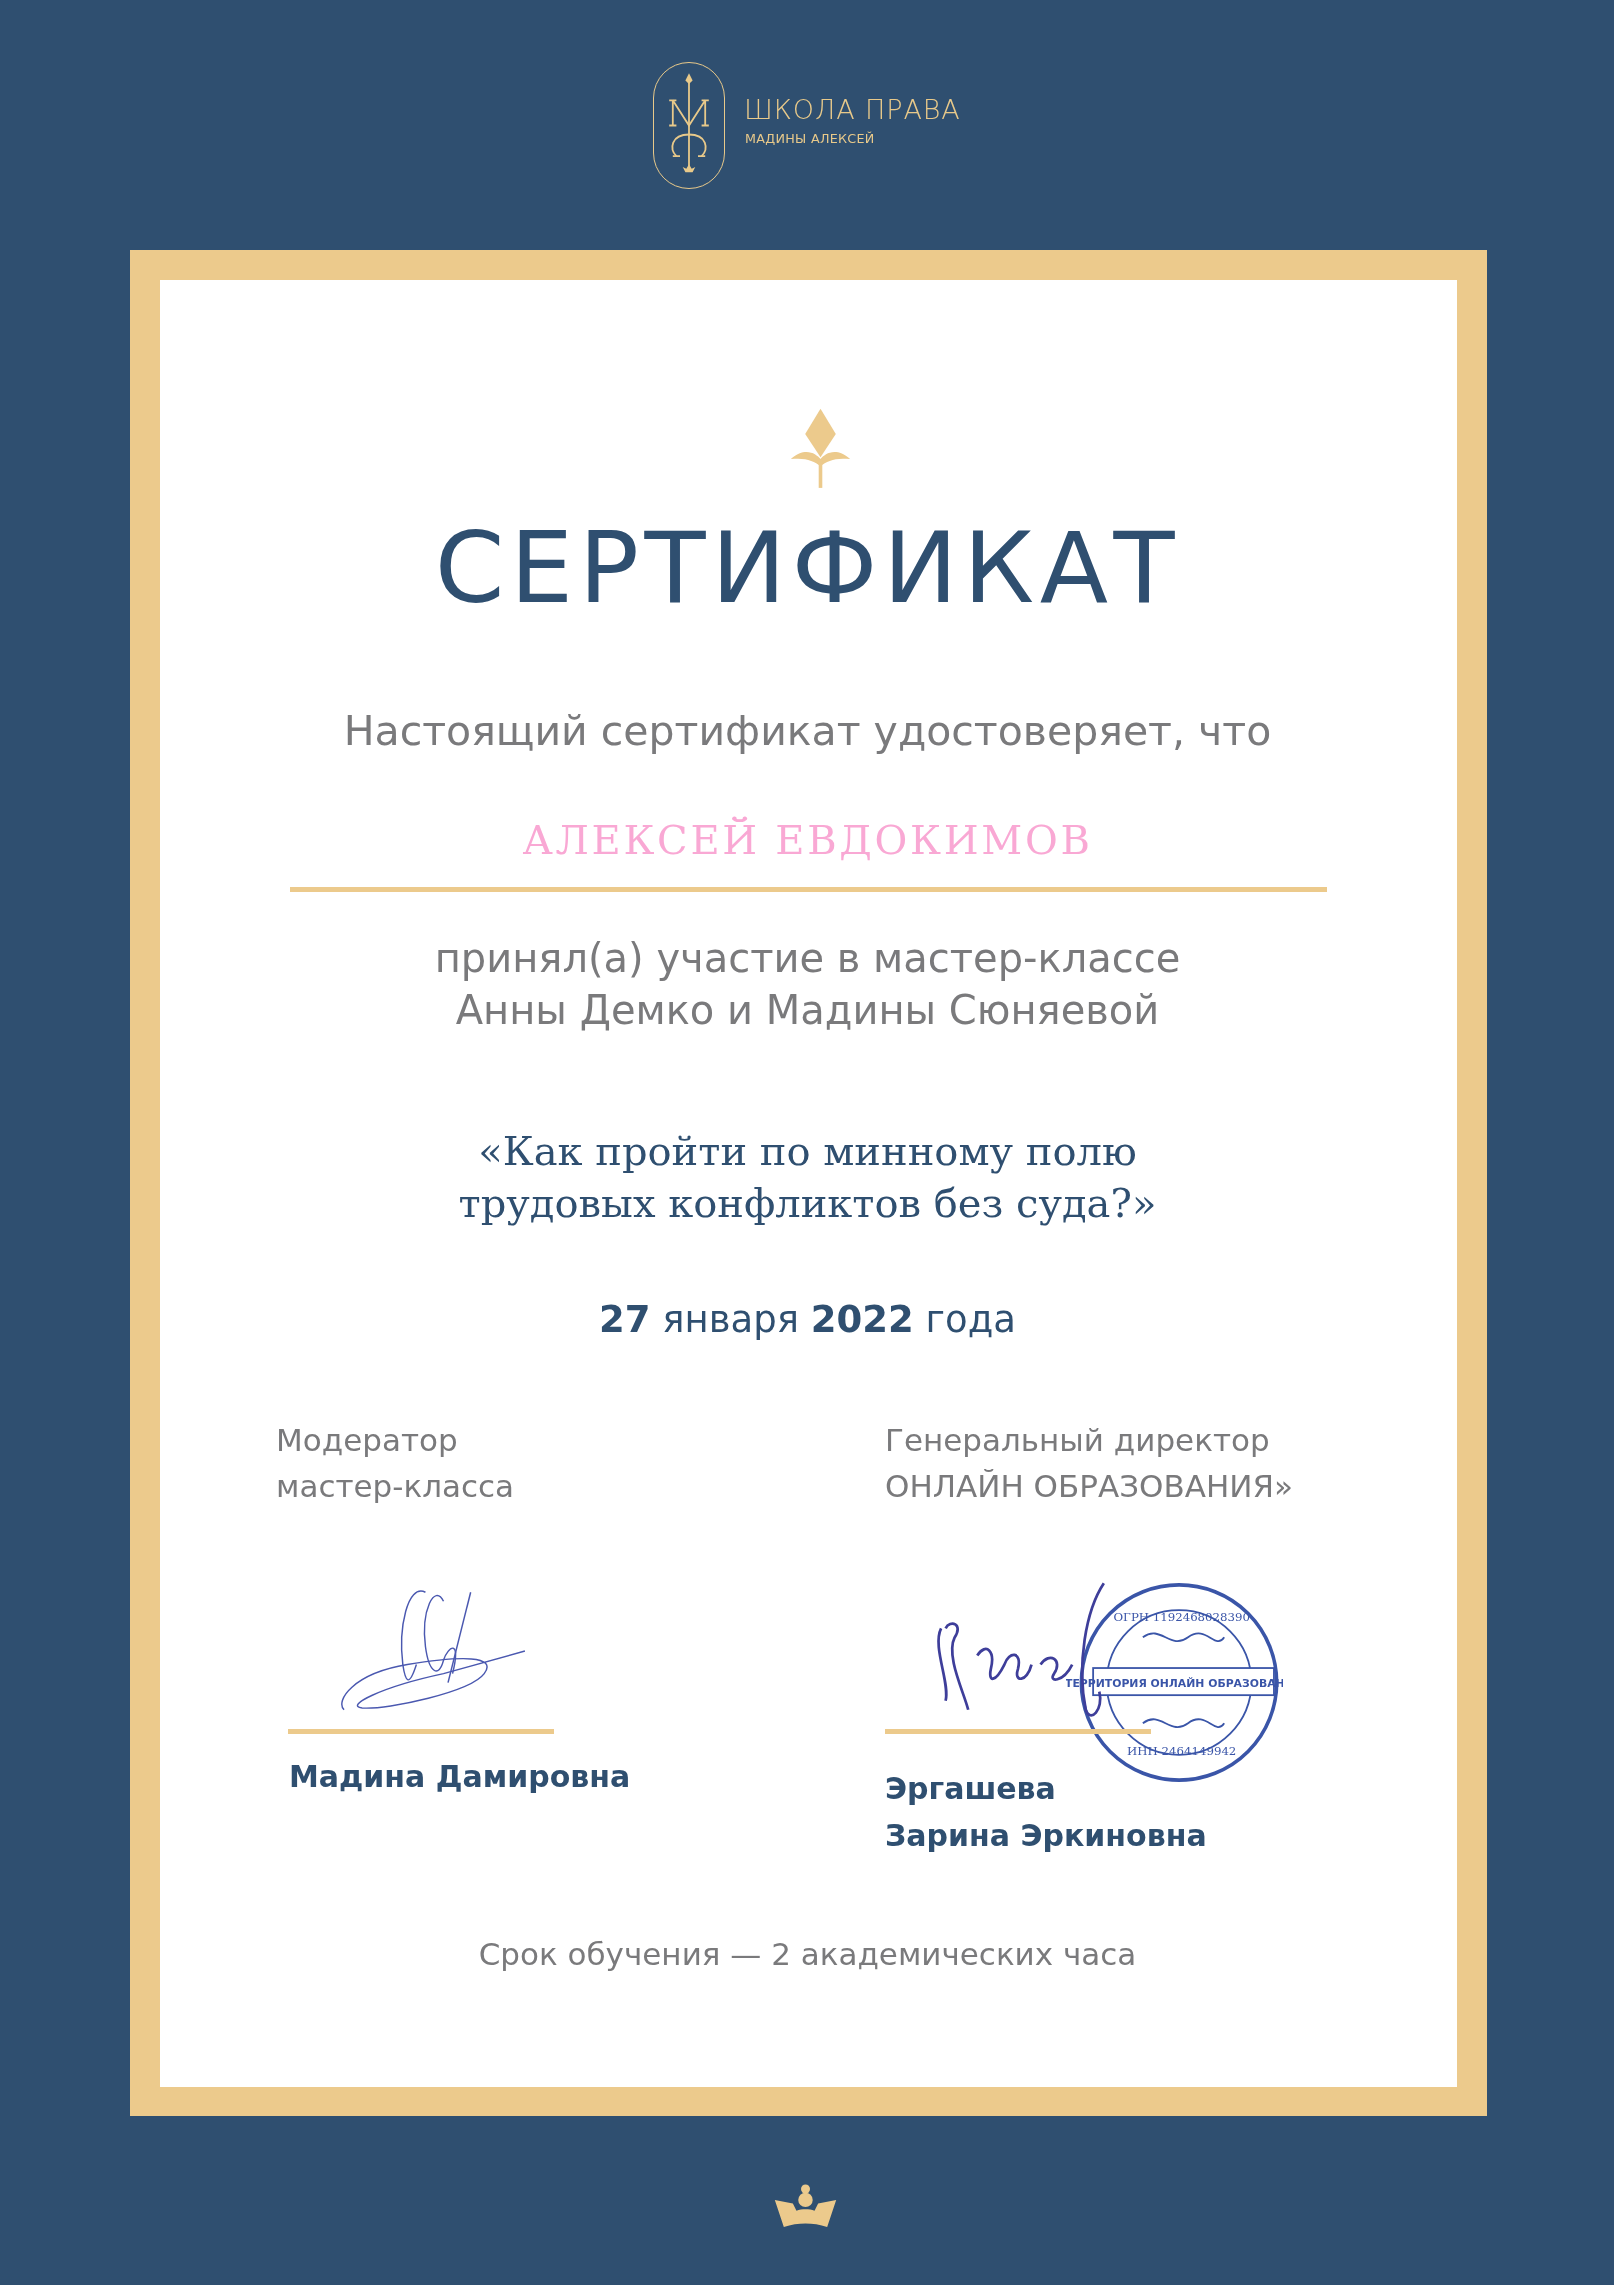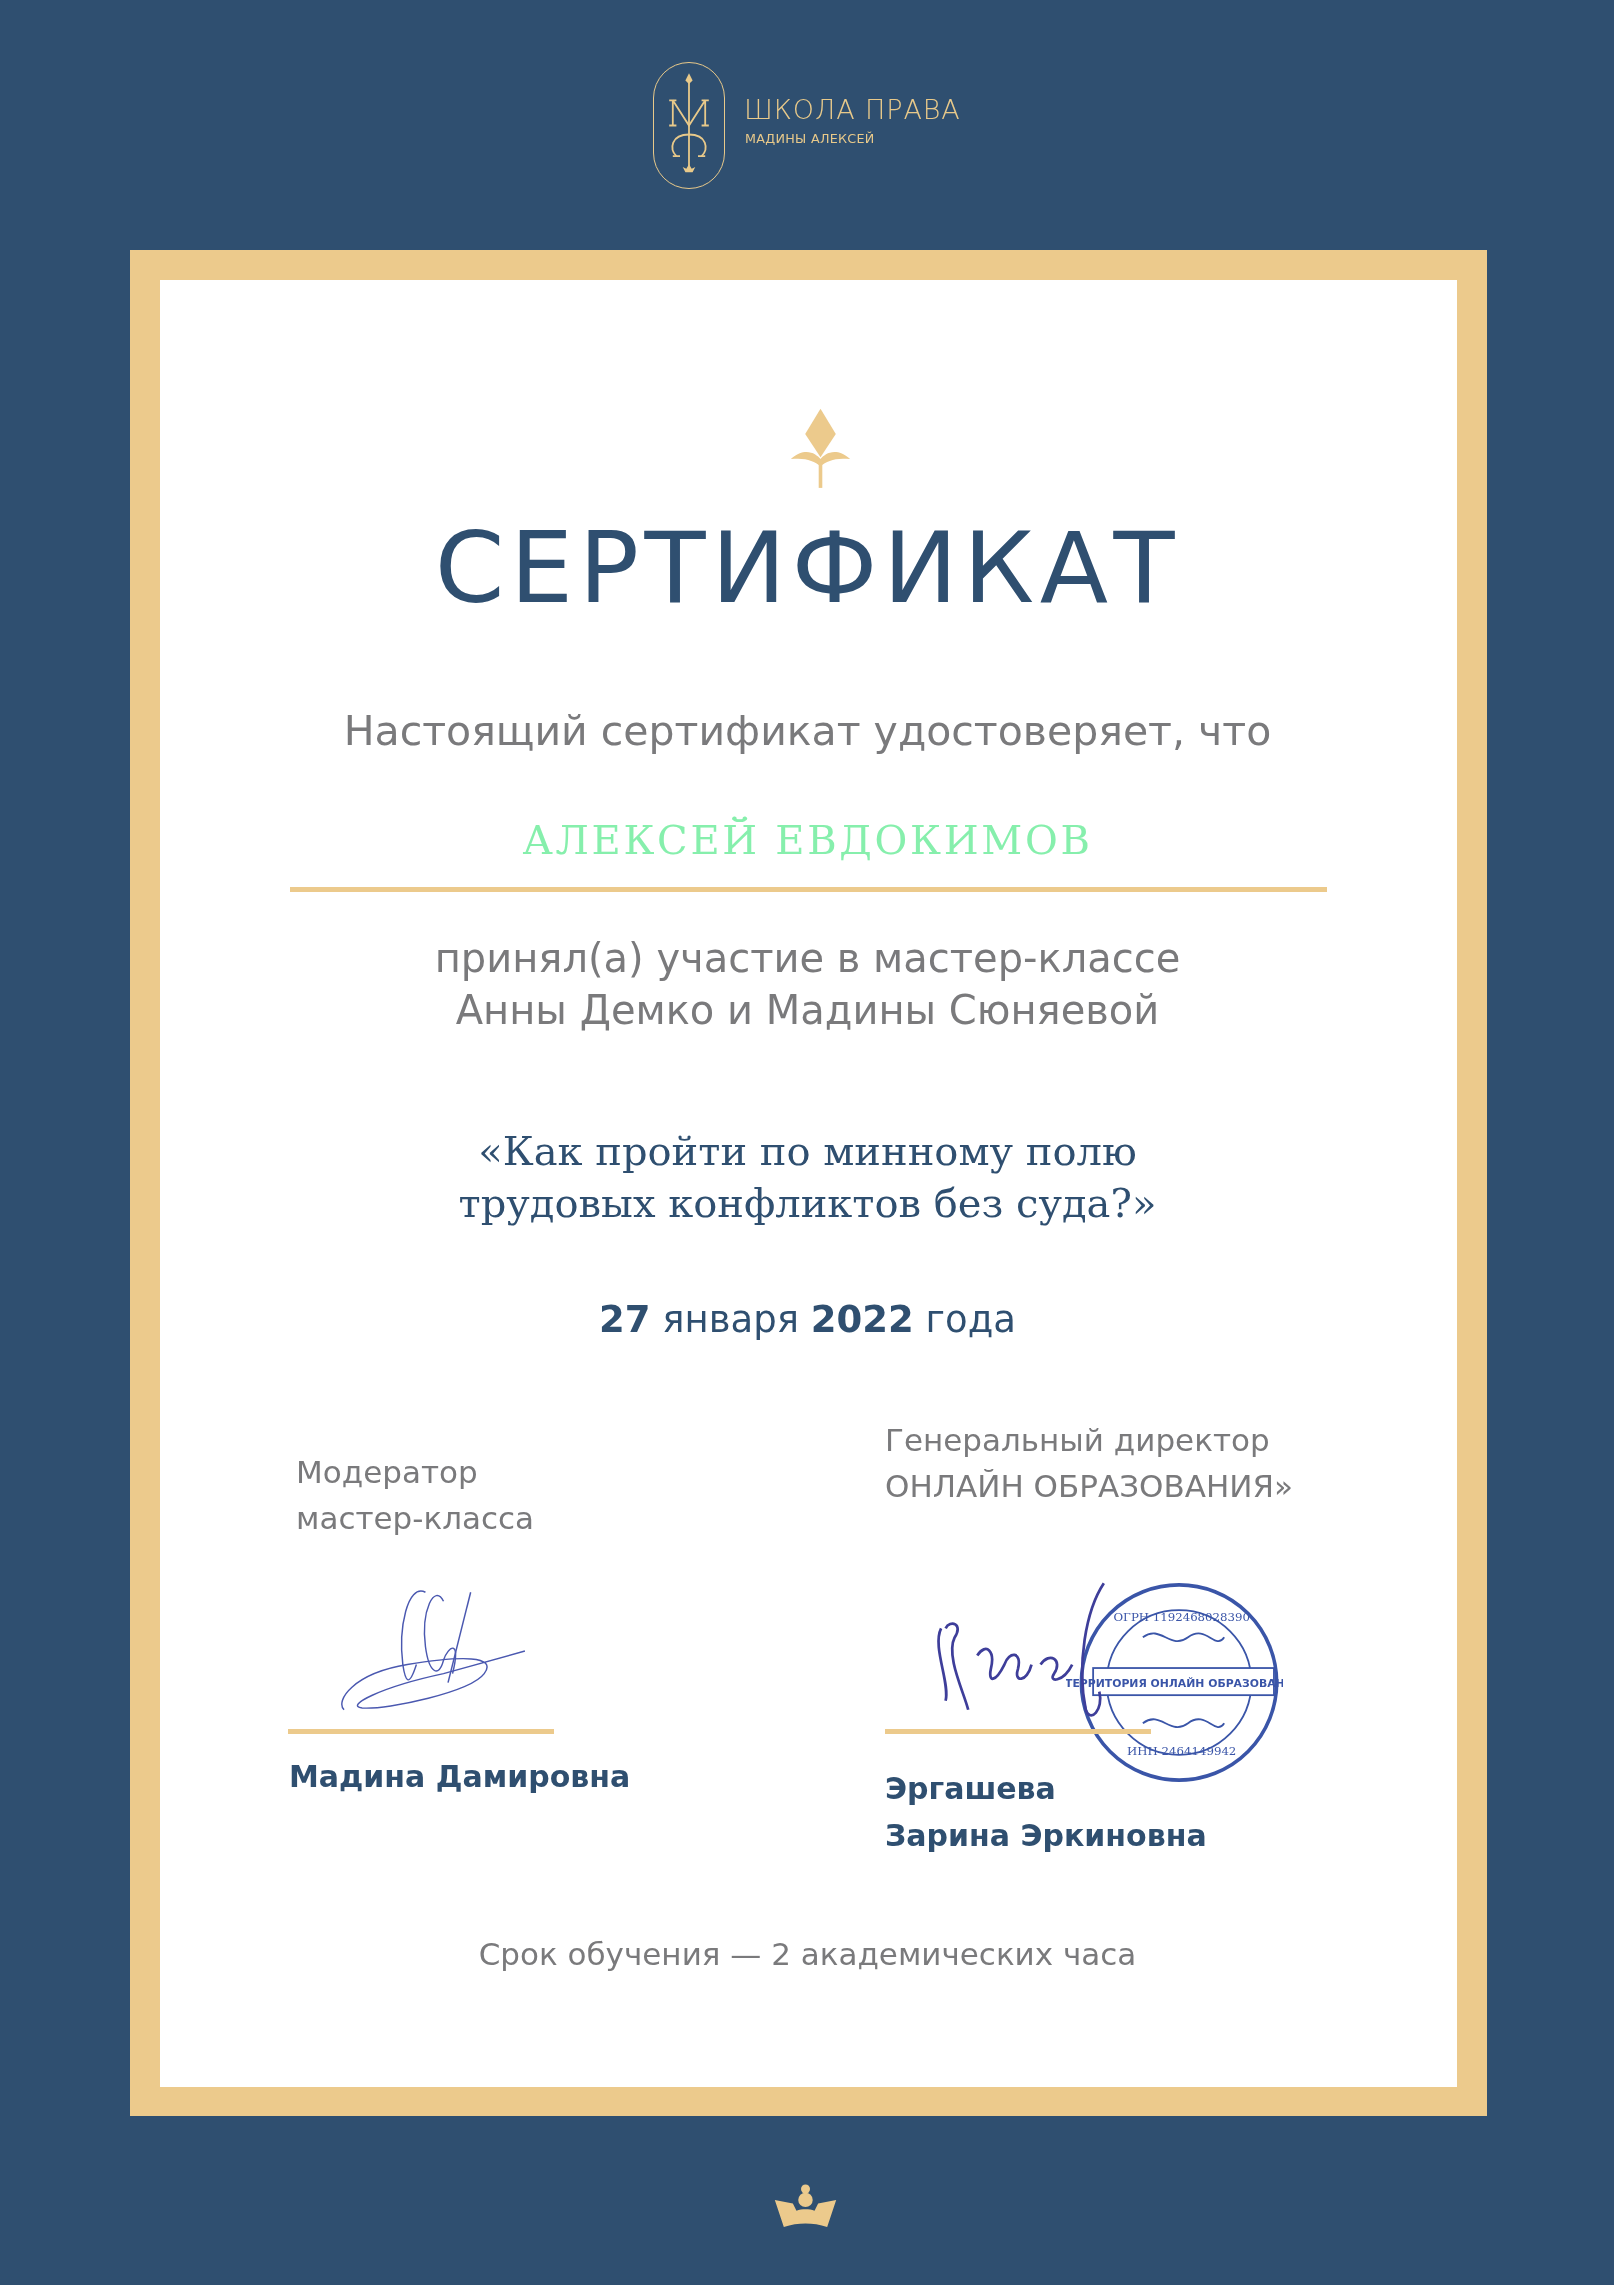--- a/index.html
+++ b/index.html
@@ -48,21 +48,21 @@
     left: 0; width: 1615px; text-align: center; white-space: nowrap;
   }
   .subtitle {
     top: 707px;
     font-family: "DejaVu Sans", sans-serif;
     font-size: 41px; color: #7a7a7c;
   }
   .recipient {
     top: 817px;
     font-family: "DejaVu Serif", serif;
-    font-size: 40px; letter-spacing: 2.7px; color: #86efac;
+    font-size: 40px; letter-spacing: 2.7px; color: #f9a8d4;
   }
   .name-line { left: 290px; top: 887px; width: 1037px; height: 5.4px; background: #ecca8c; }
 
   .participation {
     top: 932px;
     font-family: "DejaVu Sans", sans-serif;
     font-size: 40px; line-height: 52px; color: #7a7a7c;
   }
   .topic {
     top: 1125px;
@@ -73,21 +73,21 @@
     top: 1298px;
     font-family: "DejaVu Sans", sans-serif;
     font-size: 37px; color: #2f4f70;
   }
   .date b { font-weight: bold; }
 
   .sig-role {
     font-family: "DejaVu Sans", sans-serif;
     font-size: 31px; line-height: 46px; color: #7a7a7c; white-space: nowrap;
   }
-  .sig-role-left { left: 296px; top: 1417px; margin-top: 32px; }
+  .sig-role-left { left: 276px; top: 1417px; }
   .sig-role-right { left: 885px; top: 1417px; }
 
   .sig-line { height: 5.4px; background: #ecca8c; top: 1729px; }
   .sig-line-left { left: 288px; width: 266px; }
   .sig-line-right { left: 885px; width: 266px; }
 
   .sig-name {
     font-family: "DejaVu Sans", sans-serif;
     font-weight: bold; font-size: 30px; line-height: 47px; color: #2f4f70; white-space: nowrap;
   }

